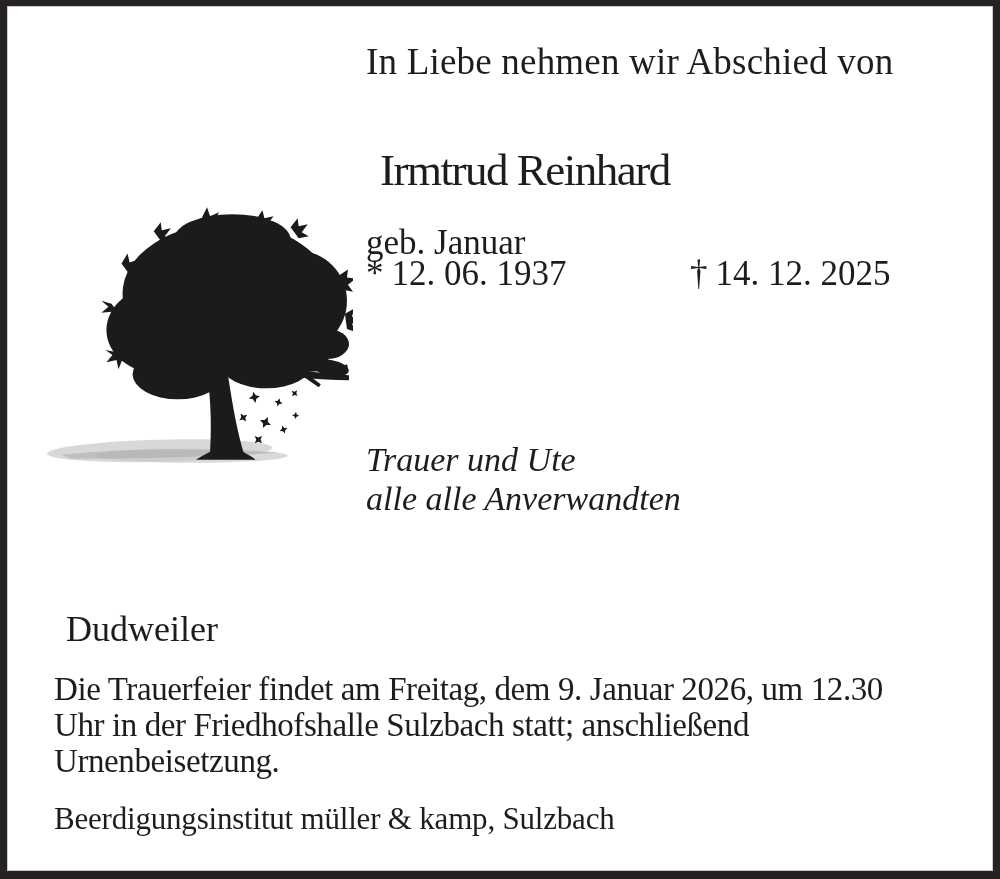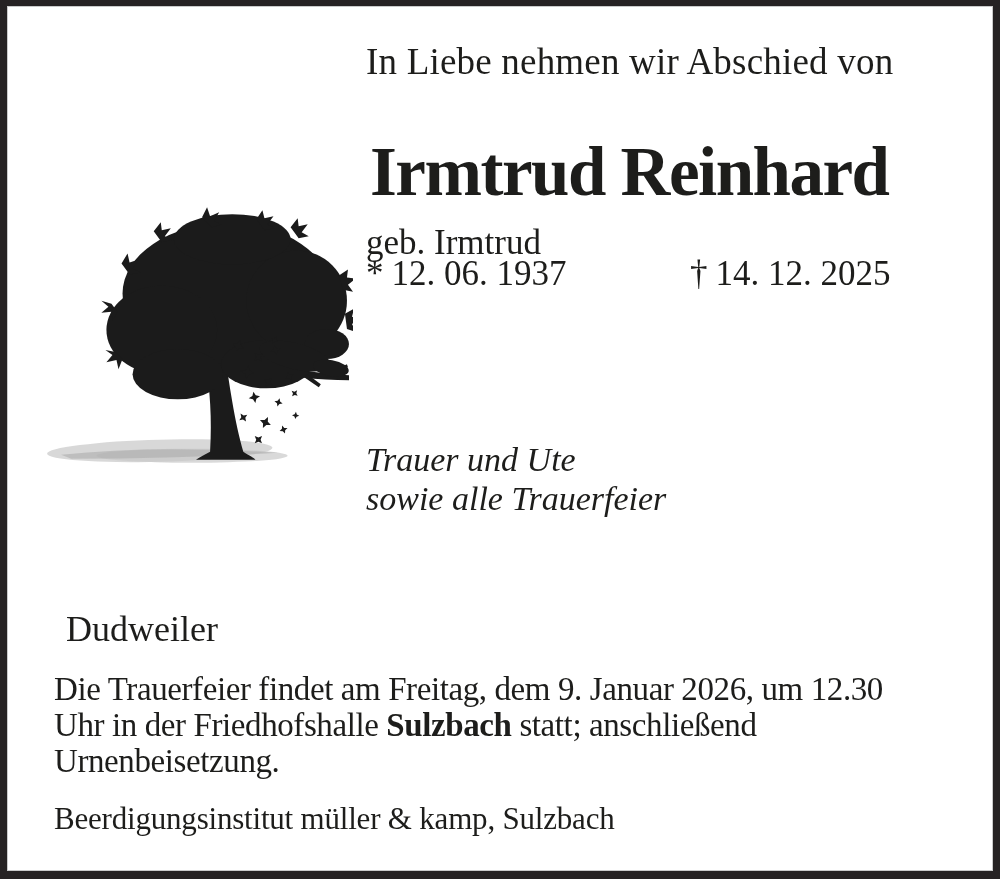--- a/index.html
+++ b/index.html
@@ -31,23 +31,23 @@
 
   .intro-line {
     left: 359px; top: 36px;
     font-size: 37px;
     line-height: 1.1;
     letter-spacing: 0.2px;
     white-space: nowrap;
   }
   .deceased-name {
     left: 357px; top: 126px;
-    margin: 6px;
-    font-size: 69px;
-    font-weight: bold;
+    margin: 16px;
+    font-size: 45px;
+    font-weight: normal;
     letter-spacing: -1.5px;
     line-height: 1;
     white-space: nowrap;
   }
   .maiden-line {
     left: 359px; top: 218px;
     font-size: 35px;
     line-height: 1.1;
   }
   .dates-row {
@@ -85,40 +85,40 @@
     margin-left: 12px;
   }
   .ceremony-text {
     left: 47px; top: 665px;
     width: 884px;
     font-size: 33px;
     line-height: 36px;
     letter-spacing: -0.4px;
     margin: 0;
   }
-  .ceremony-highlight { font-weight: bold; text-align: right; }
+  .ceremony-highlight { font-weight: normal; text-align: right; }
   .funeral-home-line {
     left: 47px; top: 795px;
     font-size: 31px;
     letter-spacing: -0.2px;
     line-height: 1.15;
     white-space: nowrap;
   }
 </style>
 </head>
 <body>
 
 <div class="stage">
   <div class="card">
 
     <div class="abs intro-line">In Liebe nehmen wir Abschied von</div>
 
     <h1 class="abs deceased-name">Irmtrud Reinhard</h1>
 
-    <div class="abs maiden-line">geb. Irmtrud</div>
+    <div class="abs maiden-line">geb. Januar</div>
 
     <div class="abs dates-row">
       <span class="birth-date-group">
         <span class="date-symbol">*</span><span>12. 06. 1937</span>
       </span>
       <span class="death-date-group">
         <span class="date-symbol">†</span><span>14. 12. 2025</span>
       </span>
     </div>
 
@@ -183,21 +183,21 @@
             <path transform="translate(253,209) rotate(5)  scale(0.6)" d="M0 -6 L1.8 -1.8 L6 0 L1.8 1.8 L0 6 L-1.8 1.8 L-6 0 L-1.8 -1.8 Z"></path>
             <path transform="translate(232,134) rotate(30) scale(0.6)" d="M0 -6 L1.8 -1.8 L6 0 L1.8 1.8 L0 6 L-1.8 1.8 L-6 0 L-1.8 -1.8 Z"></path>
           </g>
         </g>
       </svg>
     </div>
 
 
     <div class="abs mourners">
       <div>Trauer und Ute</div>
-      <div>sowie alle Trauerfeier</div>
+      <div>alle alle Anverwandten</div>
     </div>
 
     <div class="abs place-line">Dudweiler</div>
 
     <p class="abs ceremony-text"><span>Die Trauerfeier findet am Freitag, dem 9. Januar 2026, um 12.30 Uhr in der Friedhofshalle </span><span class="ceremony-highlight">Sulzbach</span><span> statt; anschließend Urnenbeisetzung.</span></p>
 
     <div class="abs funeral-home-line">Beerdigungsinstitut müller &amp; kamp, Sulzbach</div>
 
   </div>
 </div>

